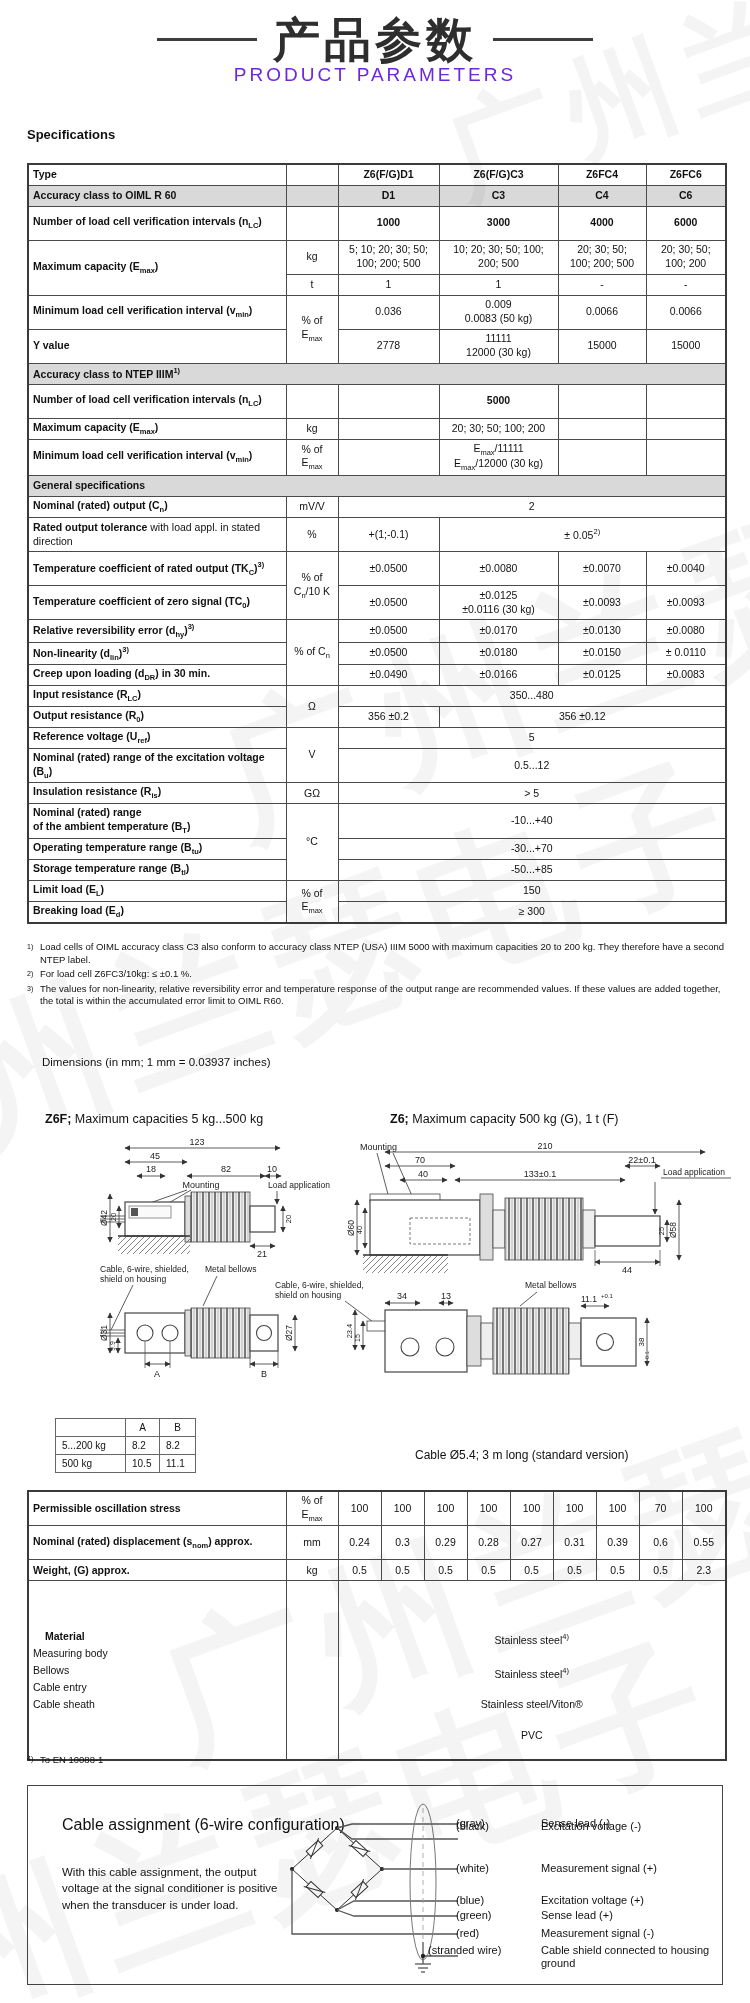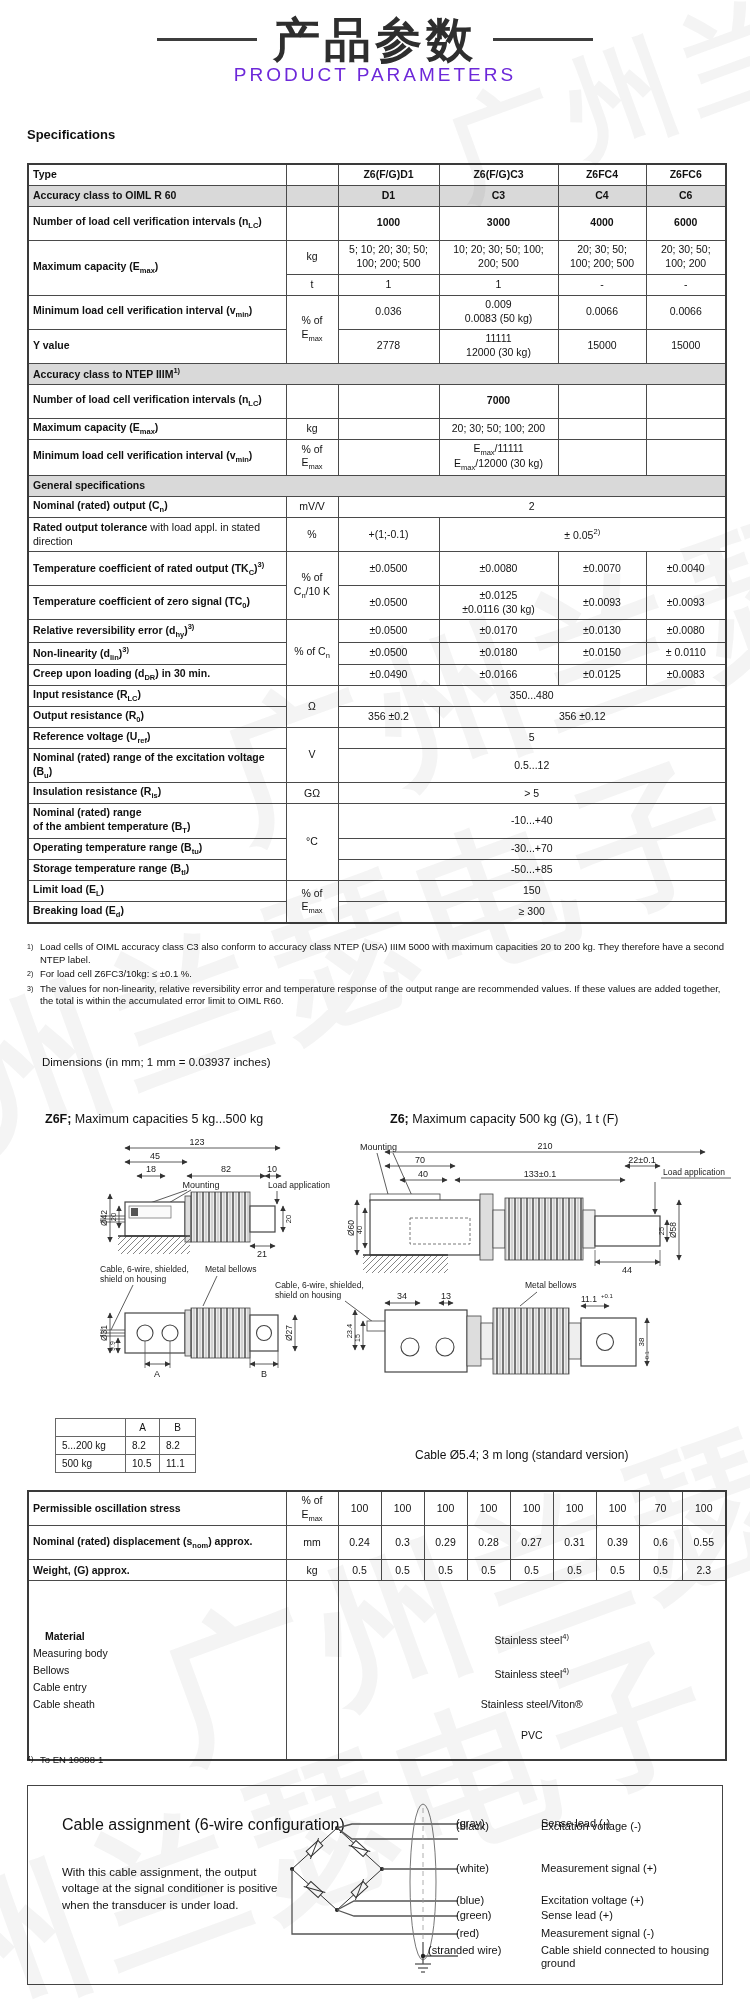--- a/index.html
+++ b/index.html
@@ -146,21 +146,21 @@
     <td class="v">15000</td>
     <td class="v">15000</td>
   </tr>
   <tr class="gray sr">
     <td class="lb" colspan="6"><span>Accuracy class to NTEP IIIM</span><sup>1)</sup></td>
   </tr>
   <tr class="dr">
     <td class="lb"><span>Number of load cell verification intervals (n</span><sub>LC</sub><span>)</span></td>
     <td class="u"></td>
     <td class="v"></td>
-    <td class="v bv">7000</td>
+    <td class="v bv">5000</td>
     <td class="v"></td>
     <td class="v"></td>
   </tr>
   <tr class="sr">
     <td class="lb"><span>Maximum capacity (E</span><sub>max</sub><span>)</span></td>
     <td class="u">kg</td>
     <td class="v"></td>
     <td class="v">20; 30; 50; 100; 200</td>
     <td class="v"></td>
     <td class="v"></td>

